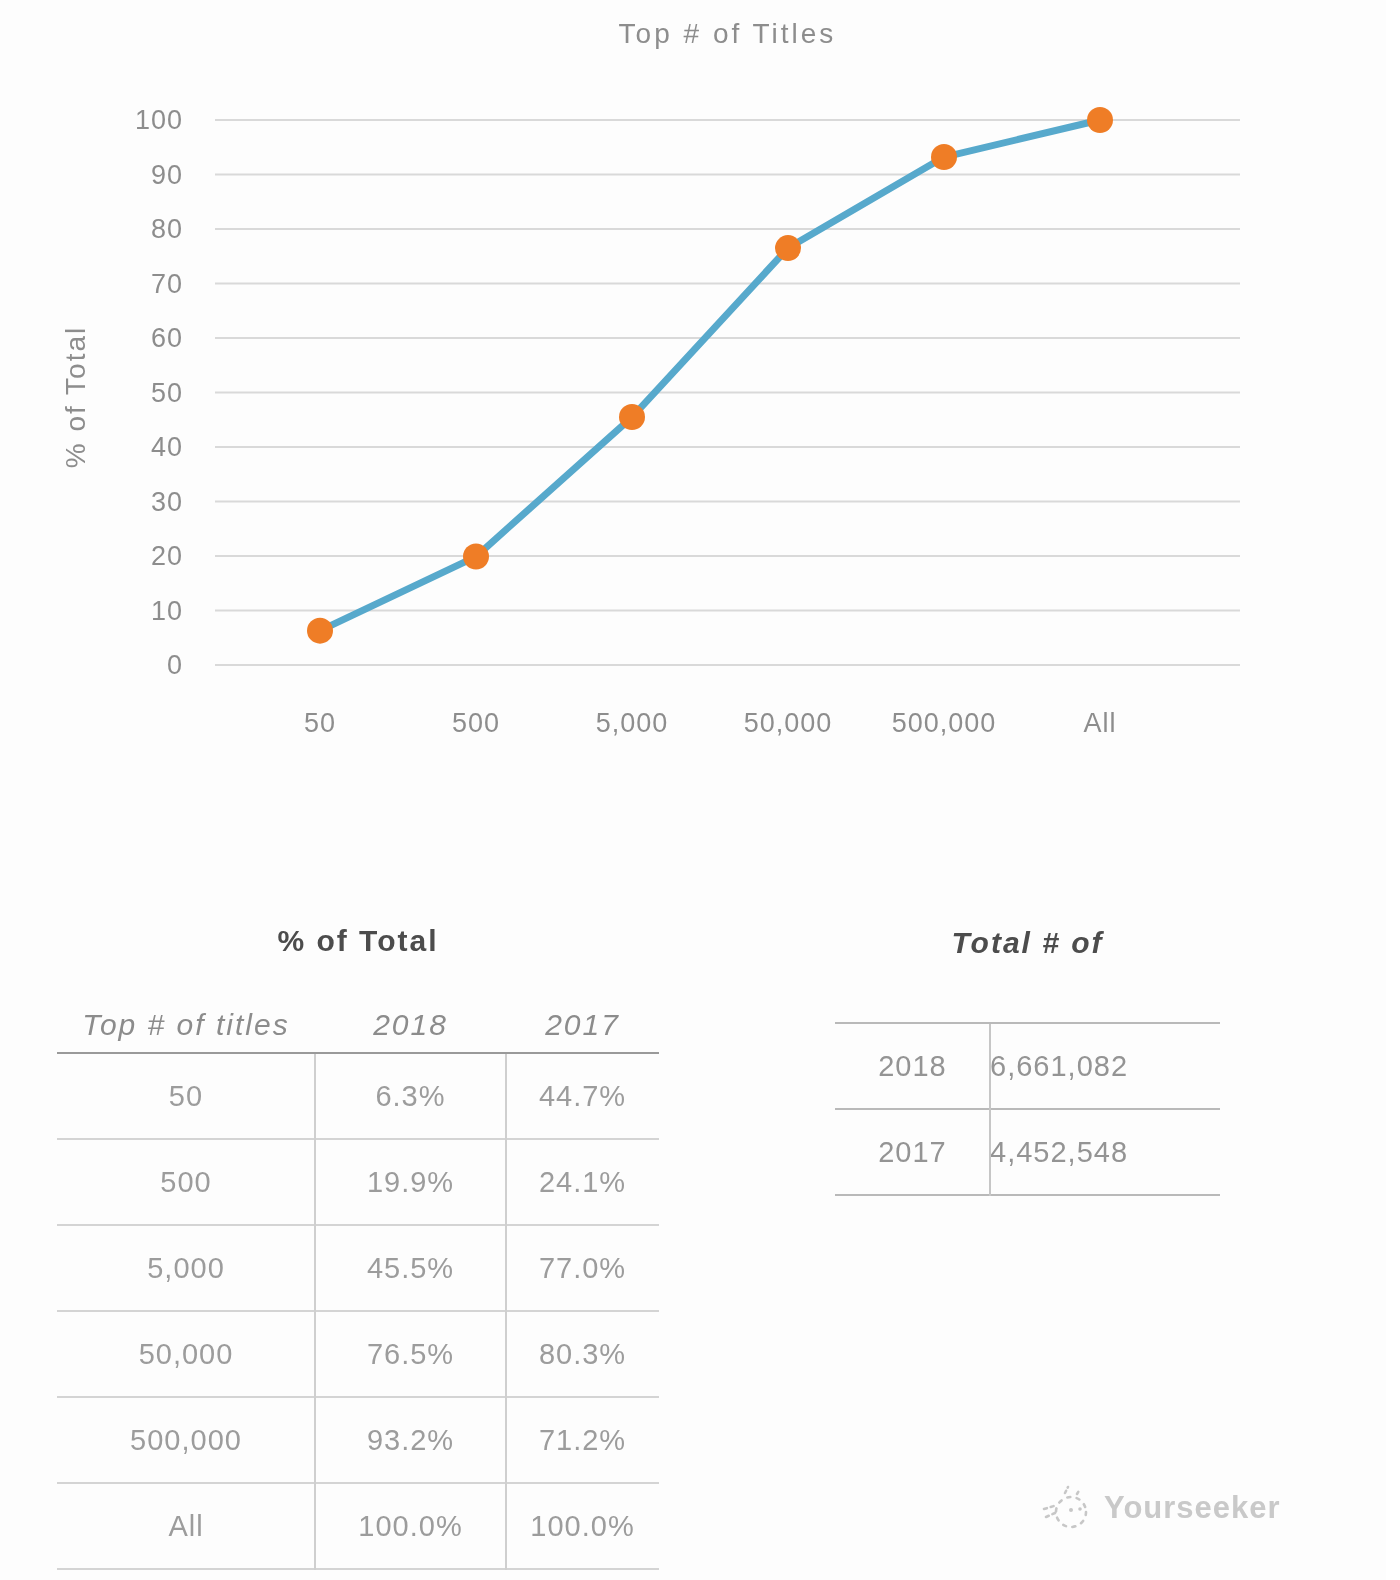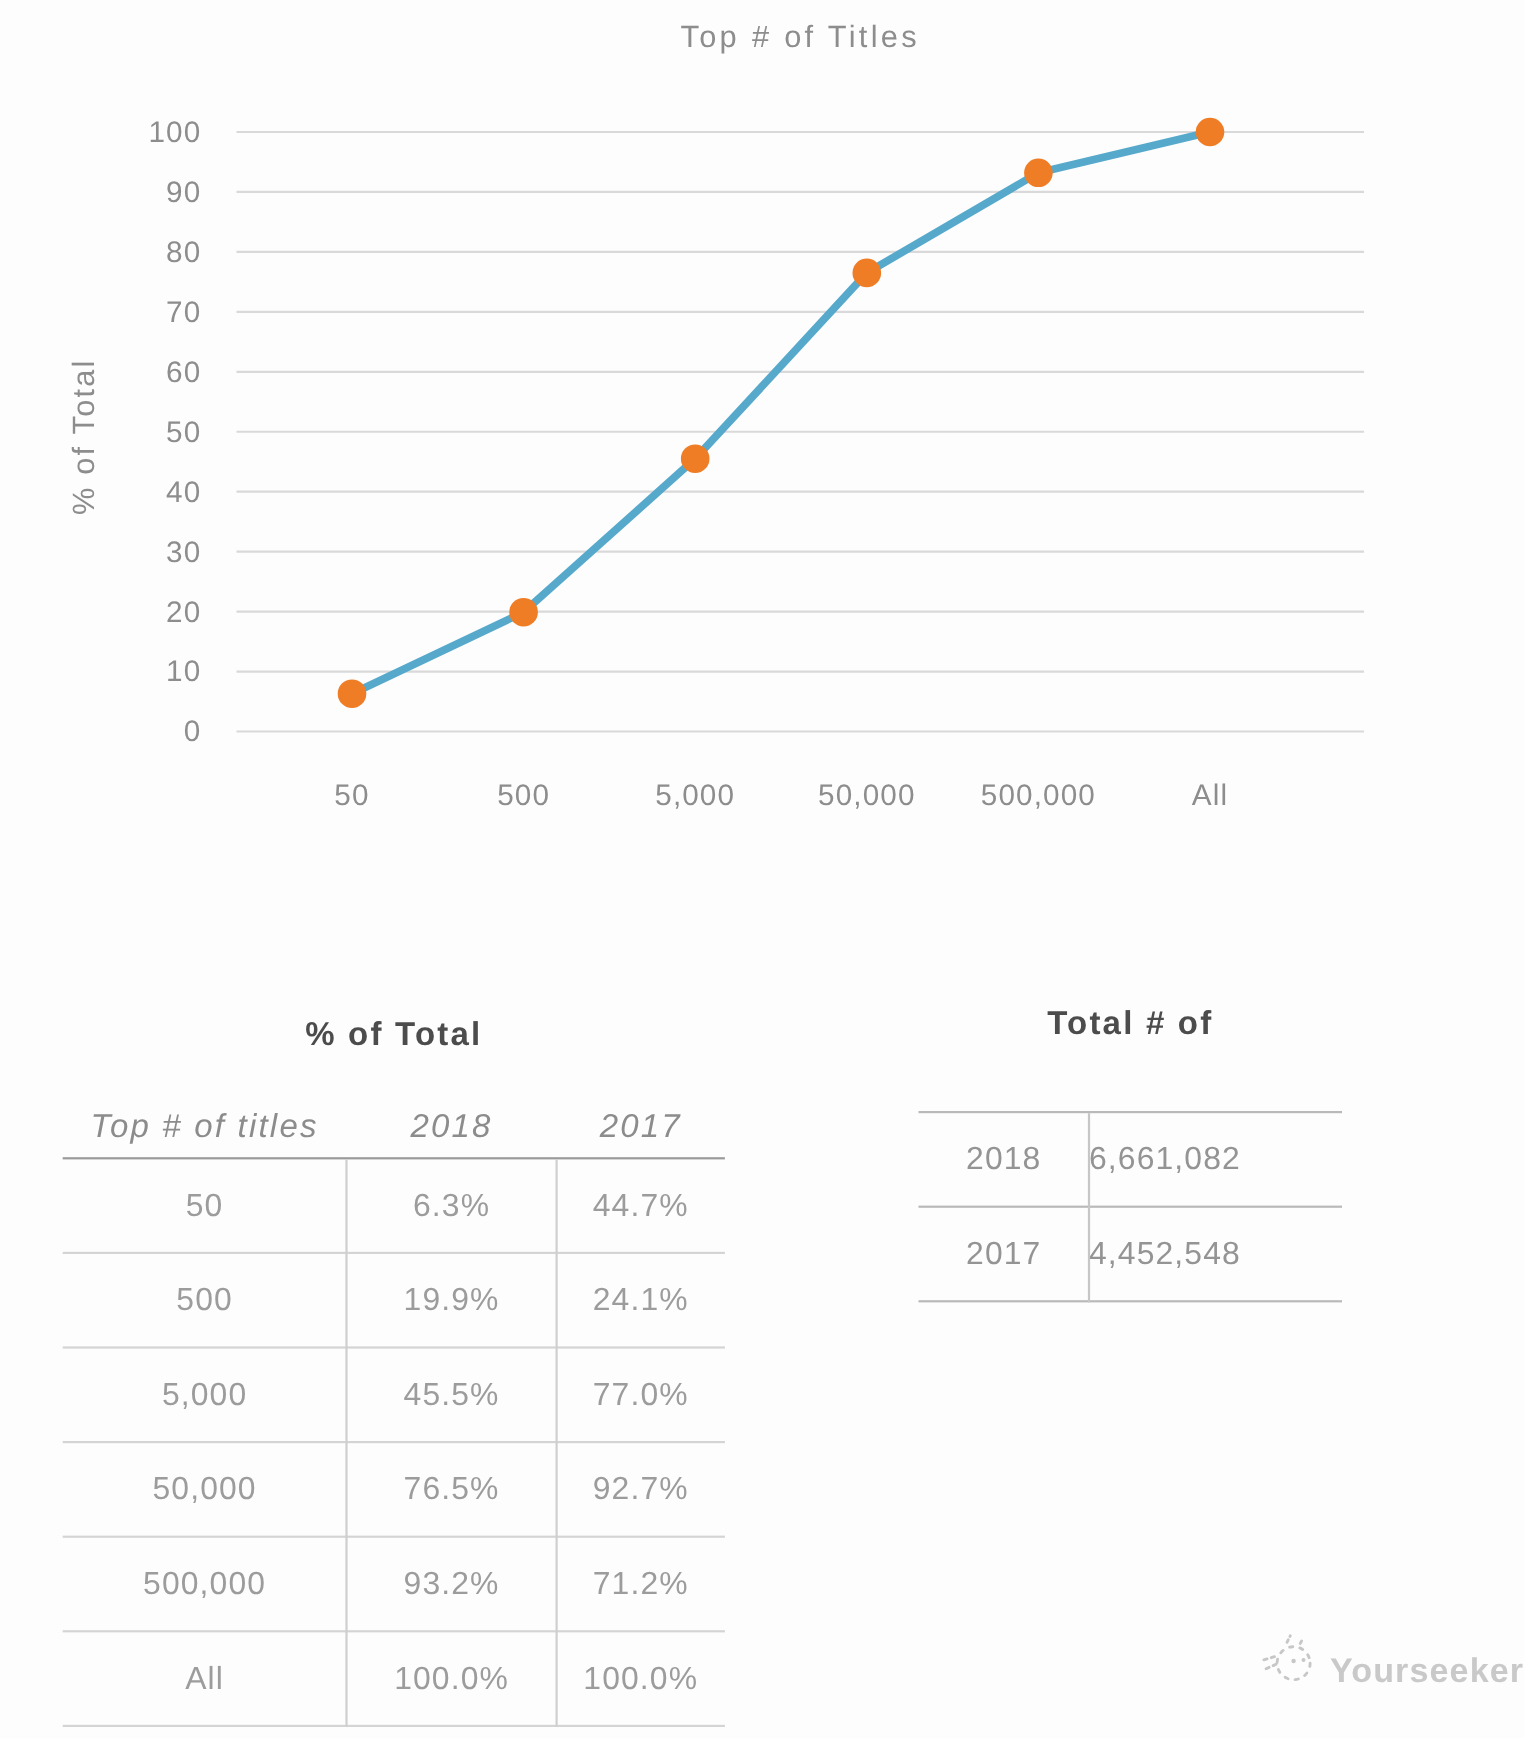--- a/index.html
+++ b/index.html
@@ -37,37 +37,37 @@
   #pt-rows { position:relative; }
   .pt-row {
     display:flex; align-items:center; height:86px;
     border-bottom:2px solid #d4d4d4; box-sizing:border-box;
     font-size:29px; color:#9c9c9c; letter-spacing:1px;
   }
   .vsep { position:absolute; top:0; bottom:0; width:2px; background:#cfcfcf; }
   #pt-vsep1 { left:257px; } #pt-vsep2 { left:448px; }
   
   #totals-table { position:absolute; left:835px; top:912px; width:385px; }
-  #totals-table .tbl-title { line-height:38px; }
+  #totals-table .tbl-title { margin-top:12px; line-height:38px;font-style:italic; }
   #tt-rows {
     position:relative; margin-top:60px;
     border-top:2px solid #b9b9b9; box-sizing:border-box;
   }
   .tt-row {
     display:flex; align-items:center; height:86px;
     border-bottom:2px solid #b9b9b9; box-sizing:border-box;
     font-size:29px; color:#949494; letter-spacing:1px;
   }
   #tt-rows .c1 { width:155px; text-align:center; }
   #tt-rows .c2 { width:230px; }
   #tt-vsep { left:154px; background:#c6c6c6; }
   
   #watermark {
-    position:absolute; left:1145px; top:1479px;
-    display:flex; align-items:flex-end;
+    position:absolute; left:1040px; top:1479px;
+    display:flex; align-items:center;
   }
   #watermark-label {
     font-size:31px; color:#c9c9c9; letter-spacing:1px; margin-left:8px;
     font-weight:bold;
   }
 </style>
 </head>
 <body>
 
 <div id="page">
@@ -131,21 +131,21 @@
         <div class="c3">24.1%</div>
       </div>
       <div class="pt-row">
         <div class="c1">5,000</div>
         <div class="c2">45.5%</div>
         <div class="c3">77.0%</div>
       </div>
       <div class="pt-row">
         <div class="c1">50,000</div>
         <div class="c2">76.5%</div>
-        <div class="c3">92.7%</div>
+        <div class="c3">80.3%</div>
       </div>
       <div class="pt-row">
         <div class="c1">500,000</div>
         <div class="c2">93.2%</div>
         <div class="c3">71.2%</div>
       </div>
       <div class="pt-row">
         <div class="c1">All</div>
         <div class="c2">100.0%</div>
         <div class="c3">100.0%</div>

